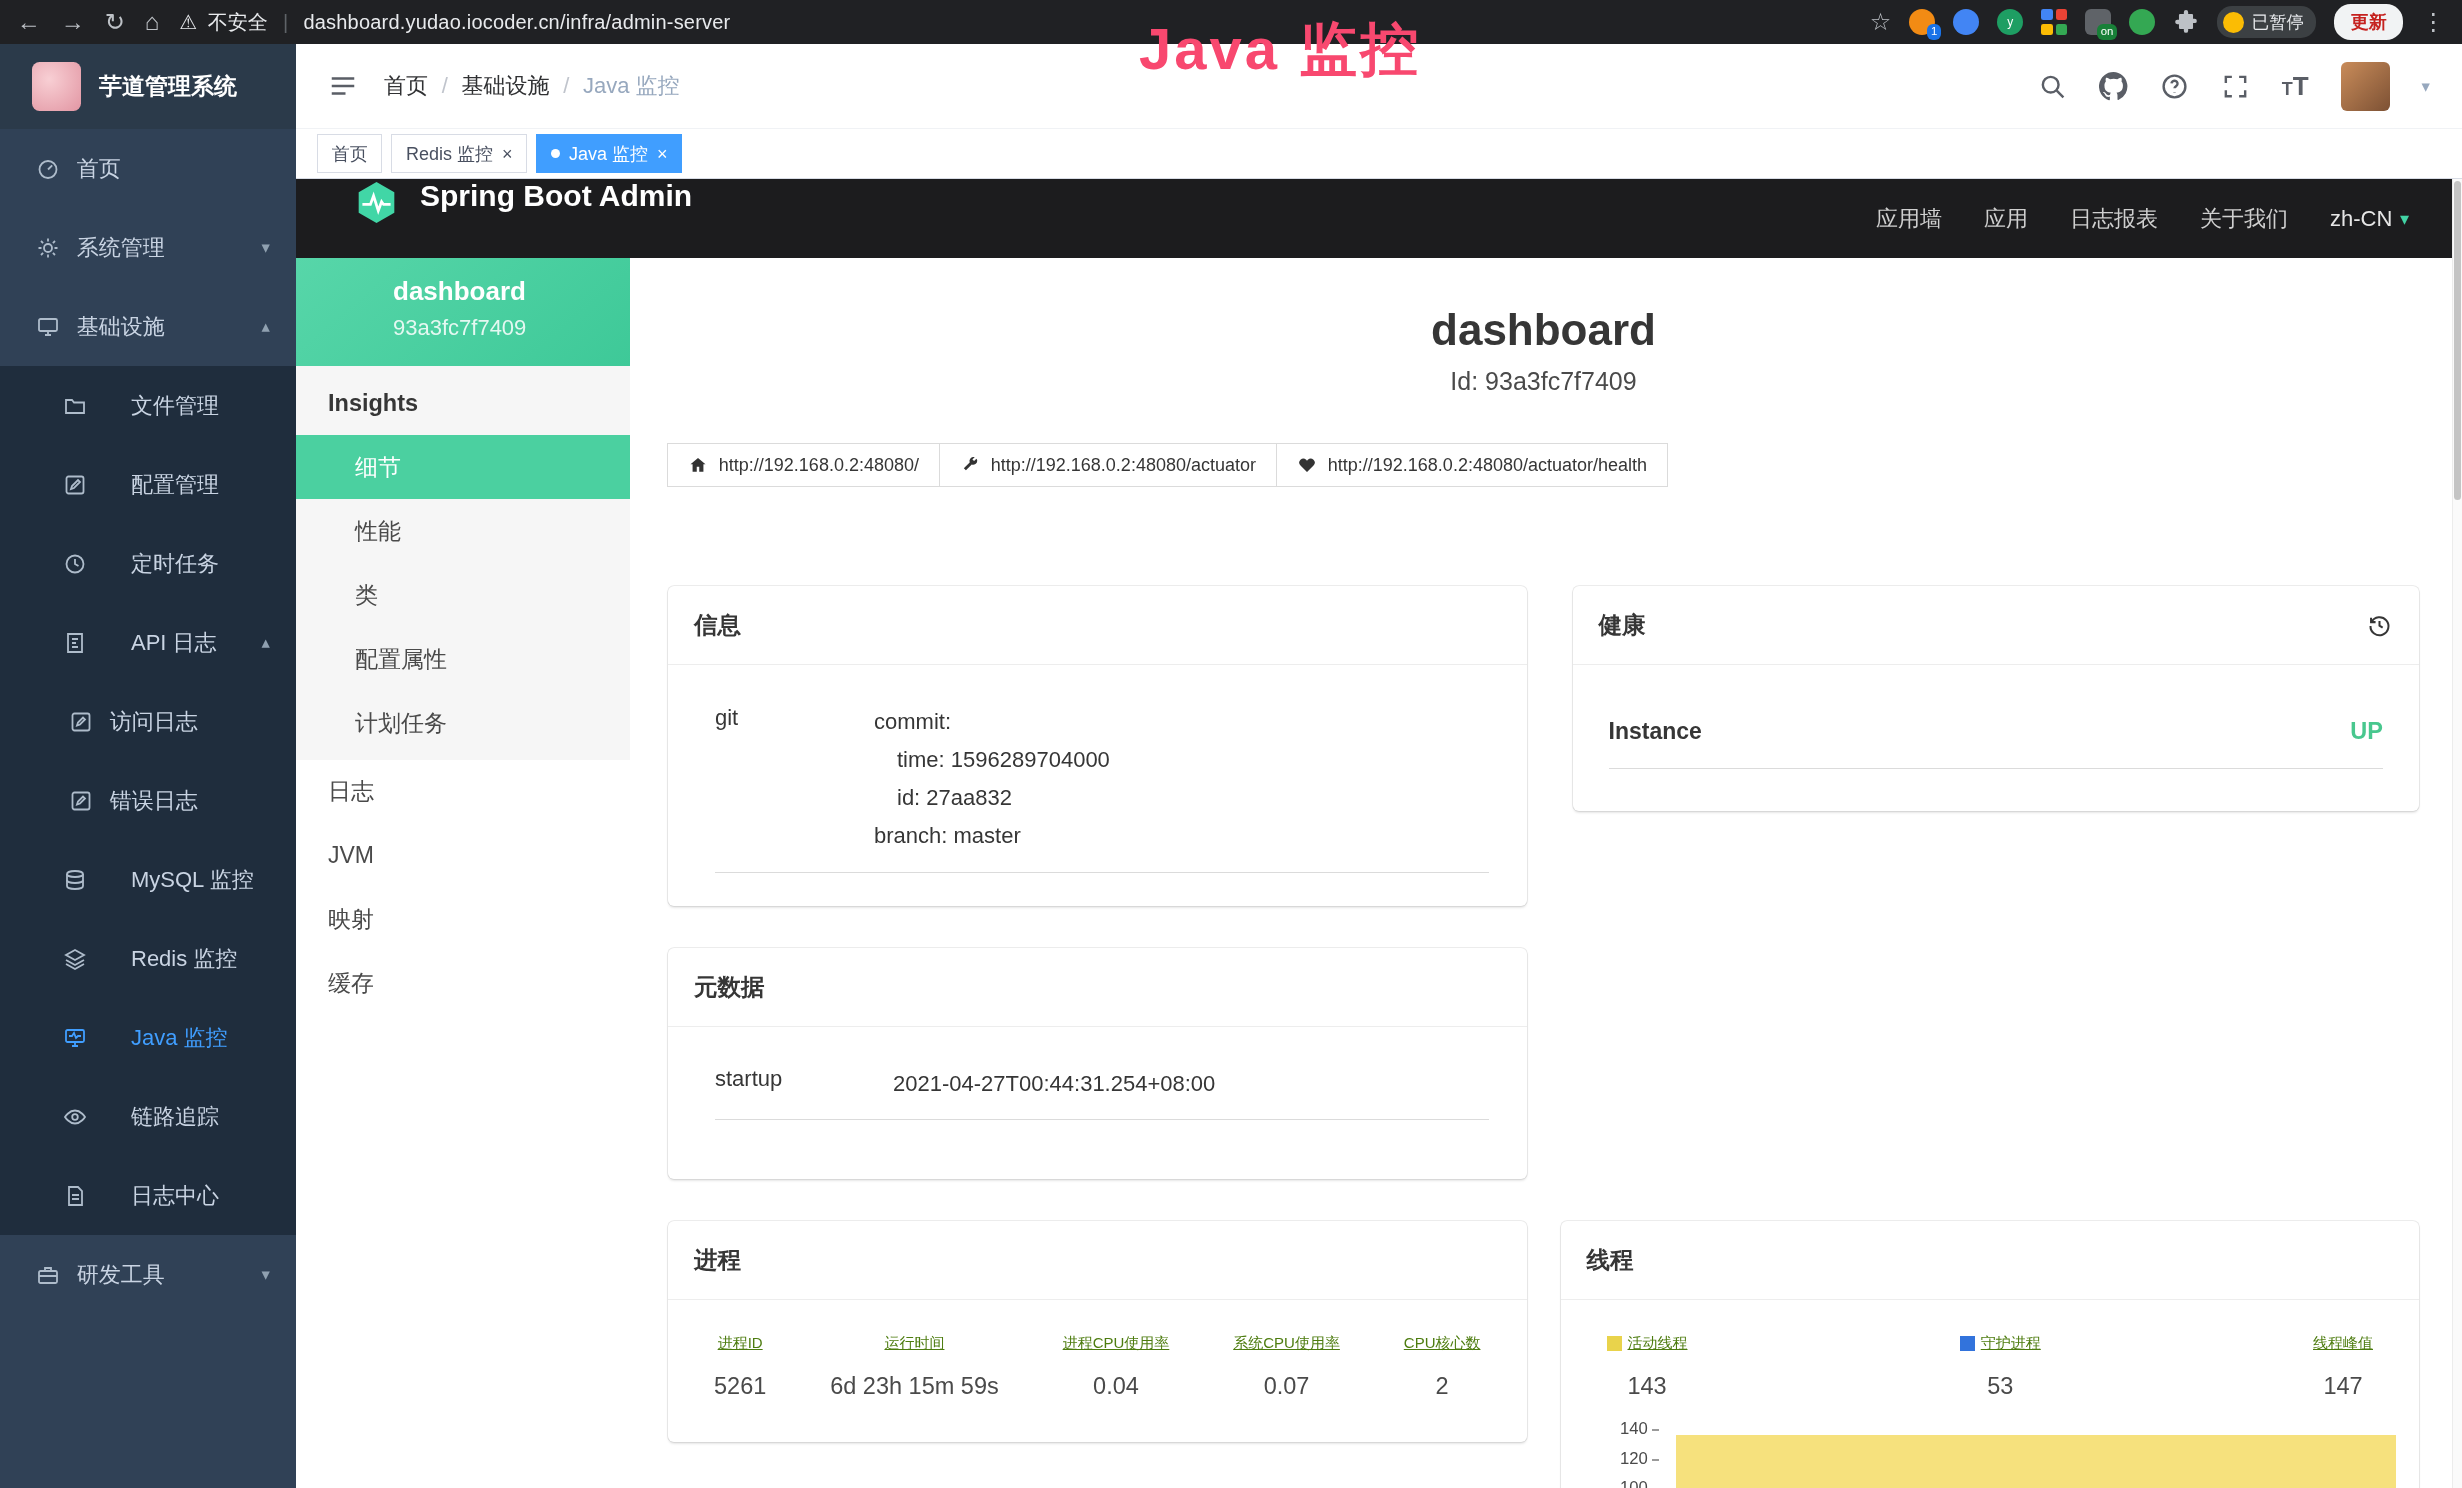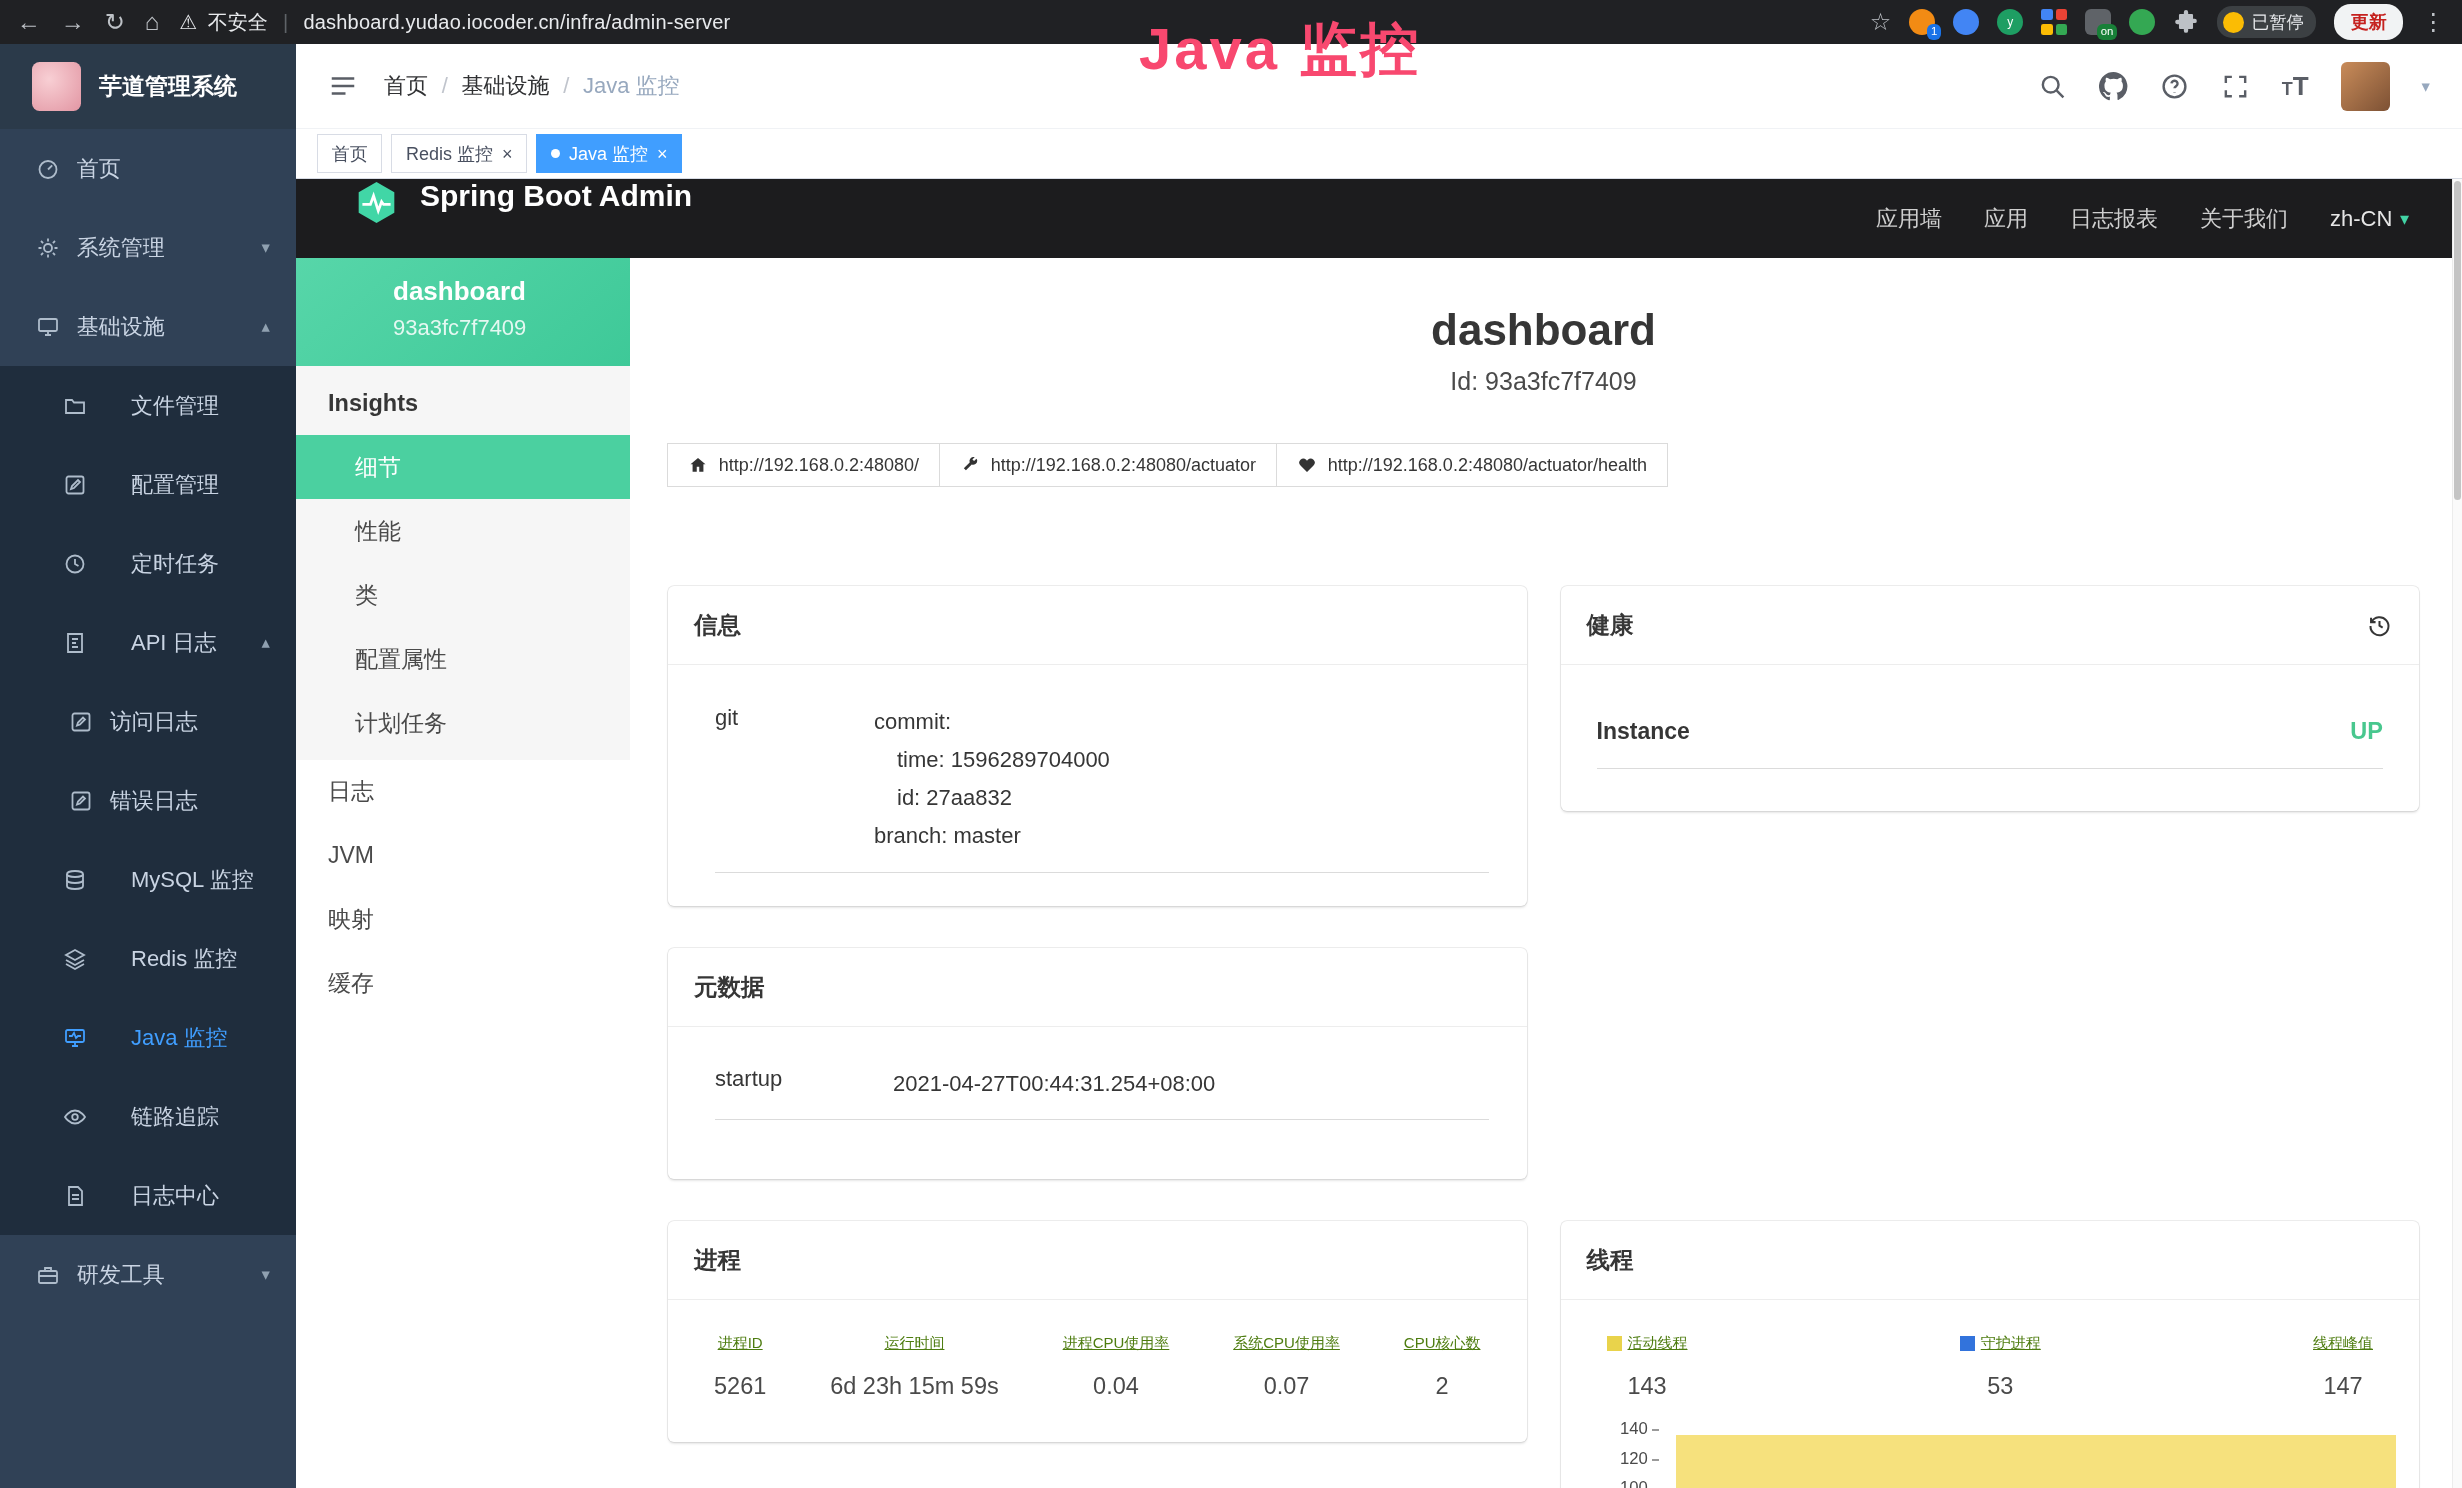--- a/index.html
+++ b/index.html
@@ -93,21 +93,21 @@
   .content { flex:1; min-width:0; padding:23px 43px 0 38px; overflow:hidden; position:relative; }
   .page-title { text-align:center; margin-top:24px; font-size:44px; font-weight:bold; color:#363636; }
   .page-sub { text-align:center; margin-top:12px; font-size:25px; color:#4a4a4a; }
   .links-row { margin-top:47px; display:flex; justify-content:flex-start; }
   .link-btn { height:44px; display:inline-flex; align-items:center; gap:10.6px; border:0.8px solid #dbdbdb; background:#fff; font-size:18px; color:#363636; padding:0 20px; margin-left:-0.8px; cursor:pointer; }
   .link-btn .li { width:20px; height:20px; color:#333; }
   .link-btn .li svg { width:100%; height:100%; }
 
   .cards-grid { margin-top:99px; display:grid; grid-template-columns:1fr 1fr; column-gap:34px; row-gap:42px; align-items:start; }
   .card { background:#fff; border-radius:6px; box-shadow:0 1.5px 2.3px rgba(10,10,10,.1), 0 0 0 0.8px rgba(10,10,10,.09); }
-  .card-info { grid-area:1/1; } .card-health { grid-area:1/2; }
+  .card-info { grid-area:1/1; } .card-health { grid-area:1/2;margin-left:12px; }
   .card-meta { grid-area:2/1; }
   .card-process { grid-area:3/1; } .card-threads { grid-area:3/2; }
   .card-header { display:flex; align-items:center; justify-content:space-between; padding:23px 26px; border-bottom:0.8px solid #ededed; font-size:23.5px; font-weight:bold; color:#363636; }
   .hist-ico { width:27px; height:27px; color:#363636; cursor:pointer; }
   .hist-ico svg { width:100%; height:100%; }
 
   .info-body { padding:38px 38px 33px 47px; }
   .kv-row { display:flex; border-bottom:0.8px solid #dbdbdb; padding-bottom:16.7px; }
   .kv-key { width:159px; flex-shrink:0; font-size:22px; color:#363636; padding-top:1.5px; }
   .kv-val { font-size:22px; color:#363636; line-height:38px; }

